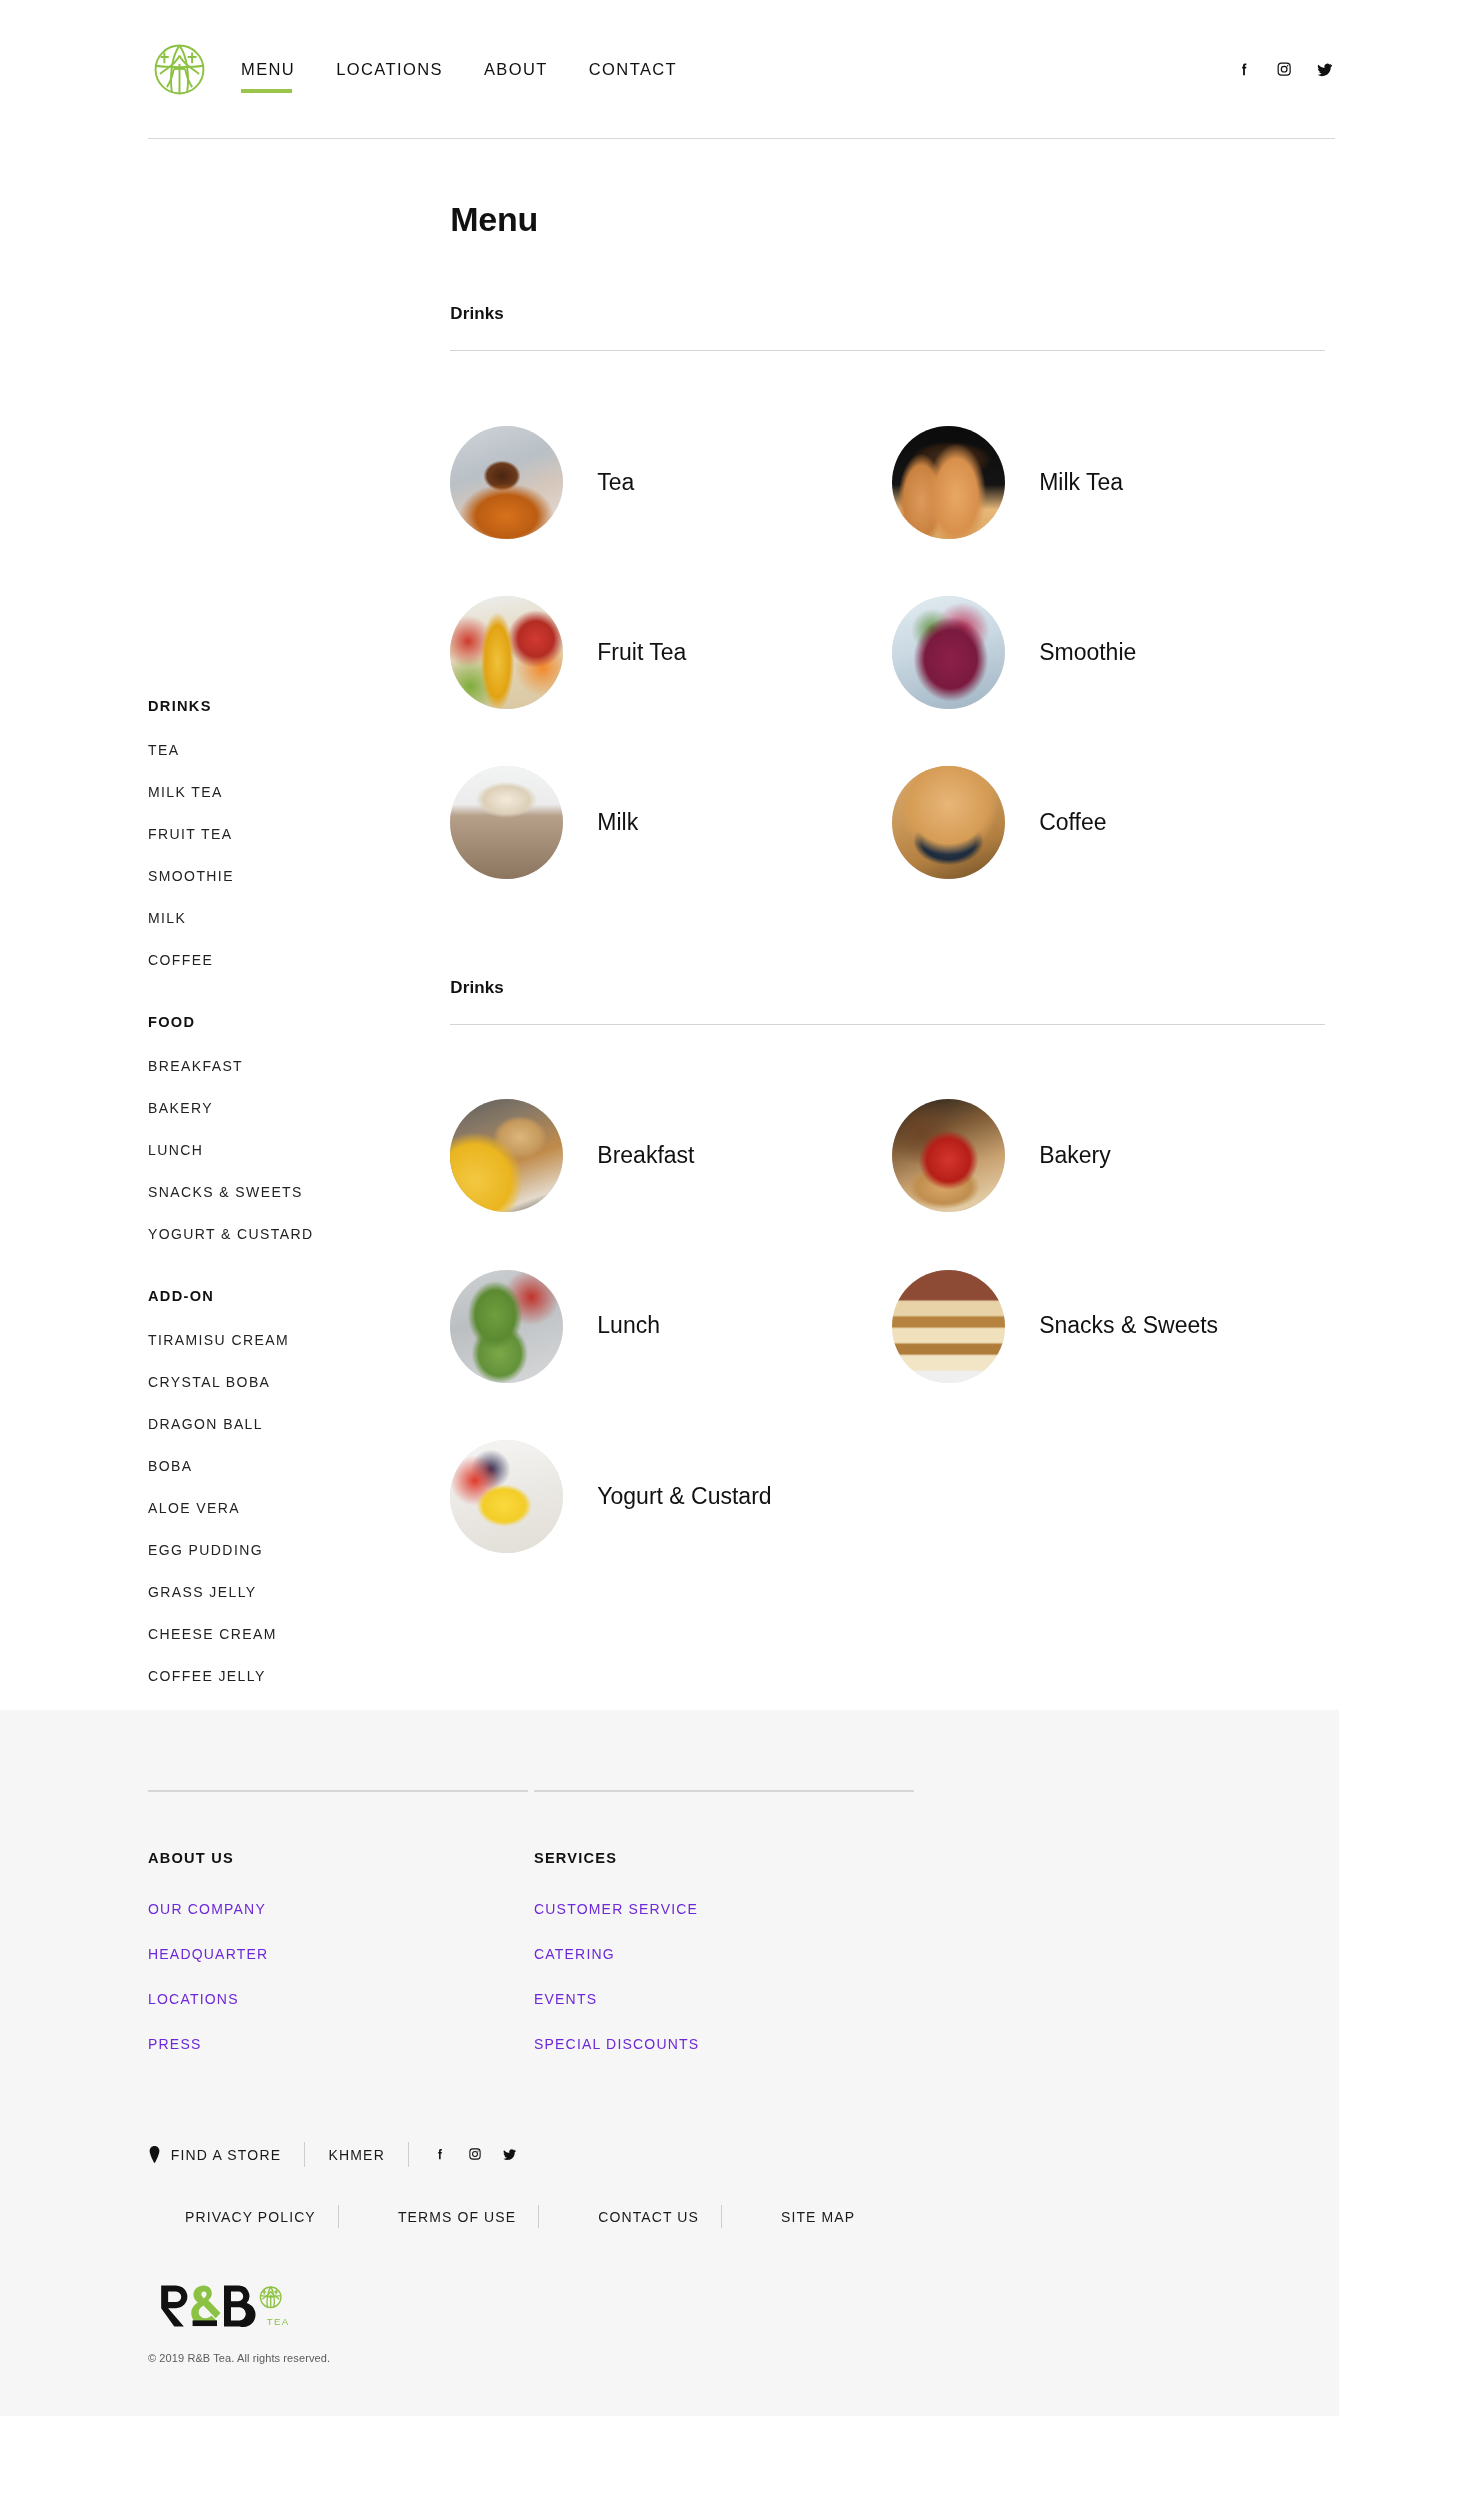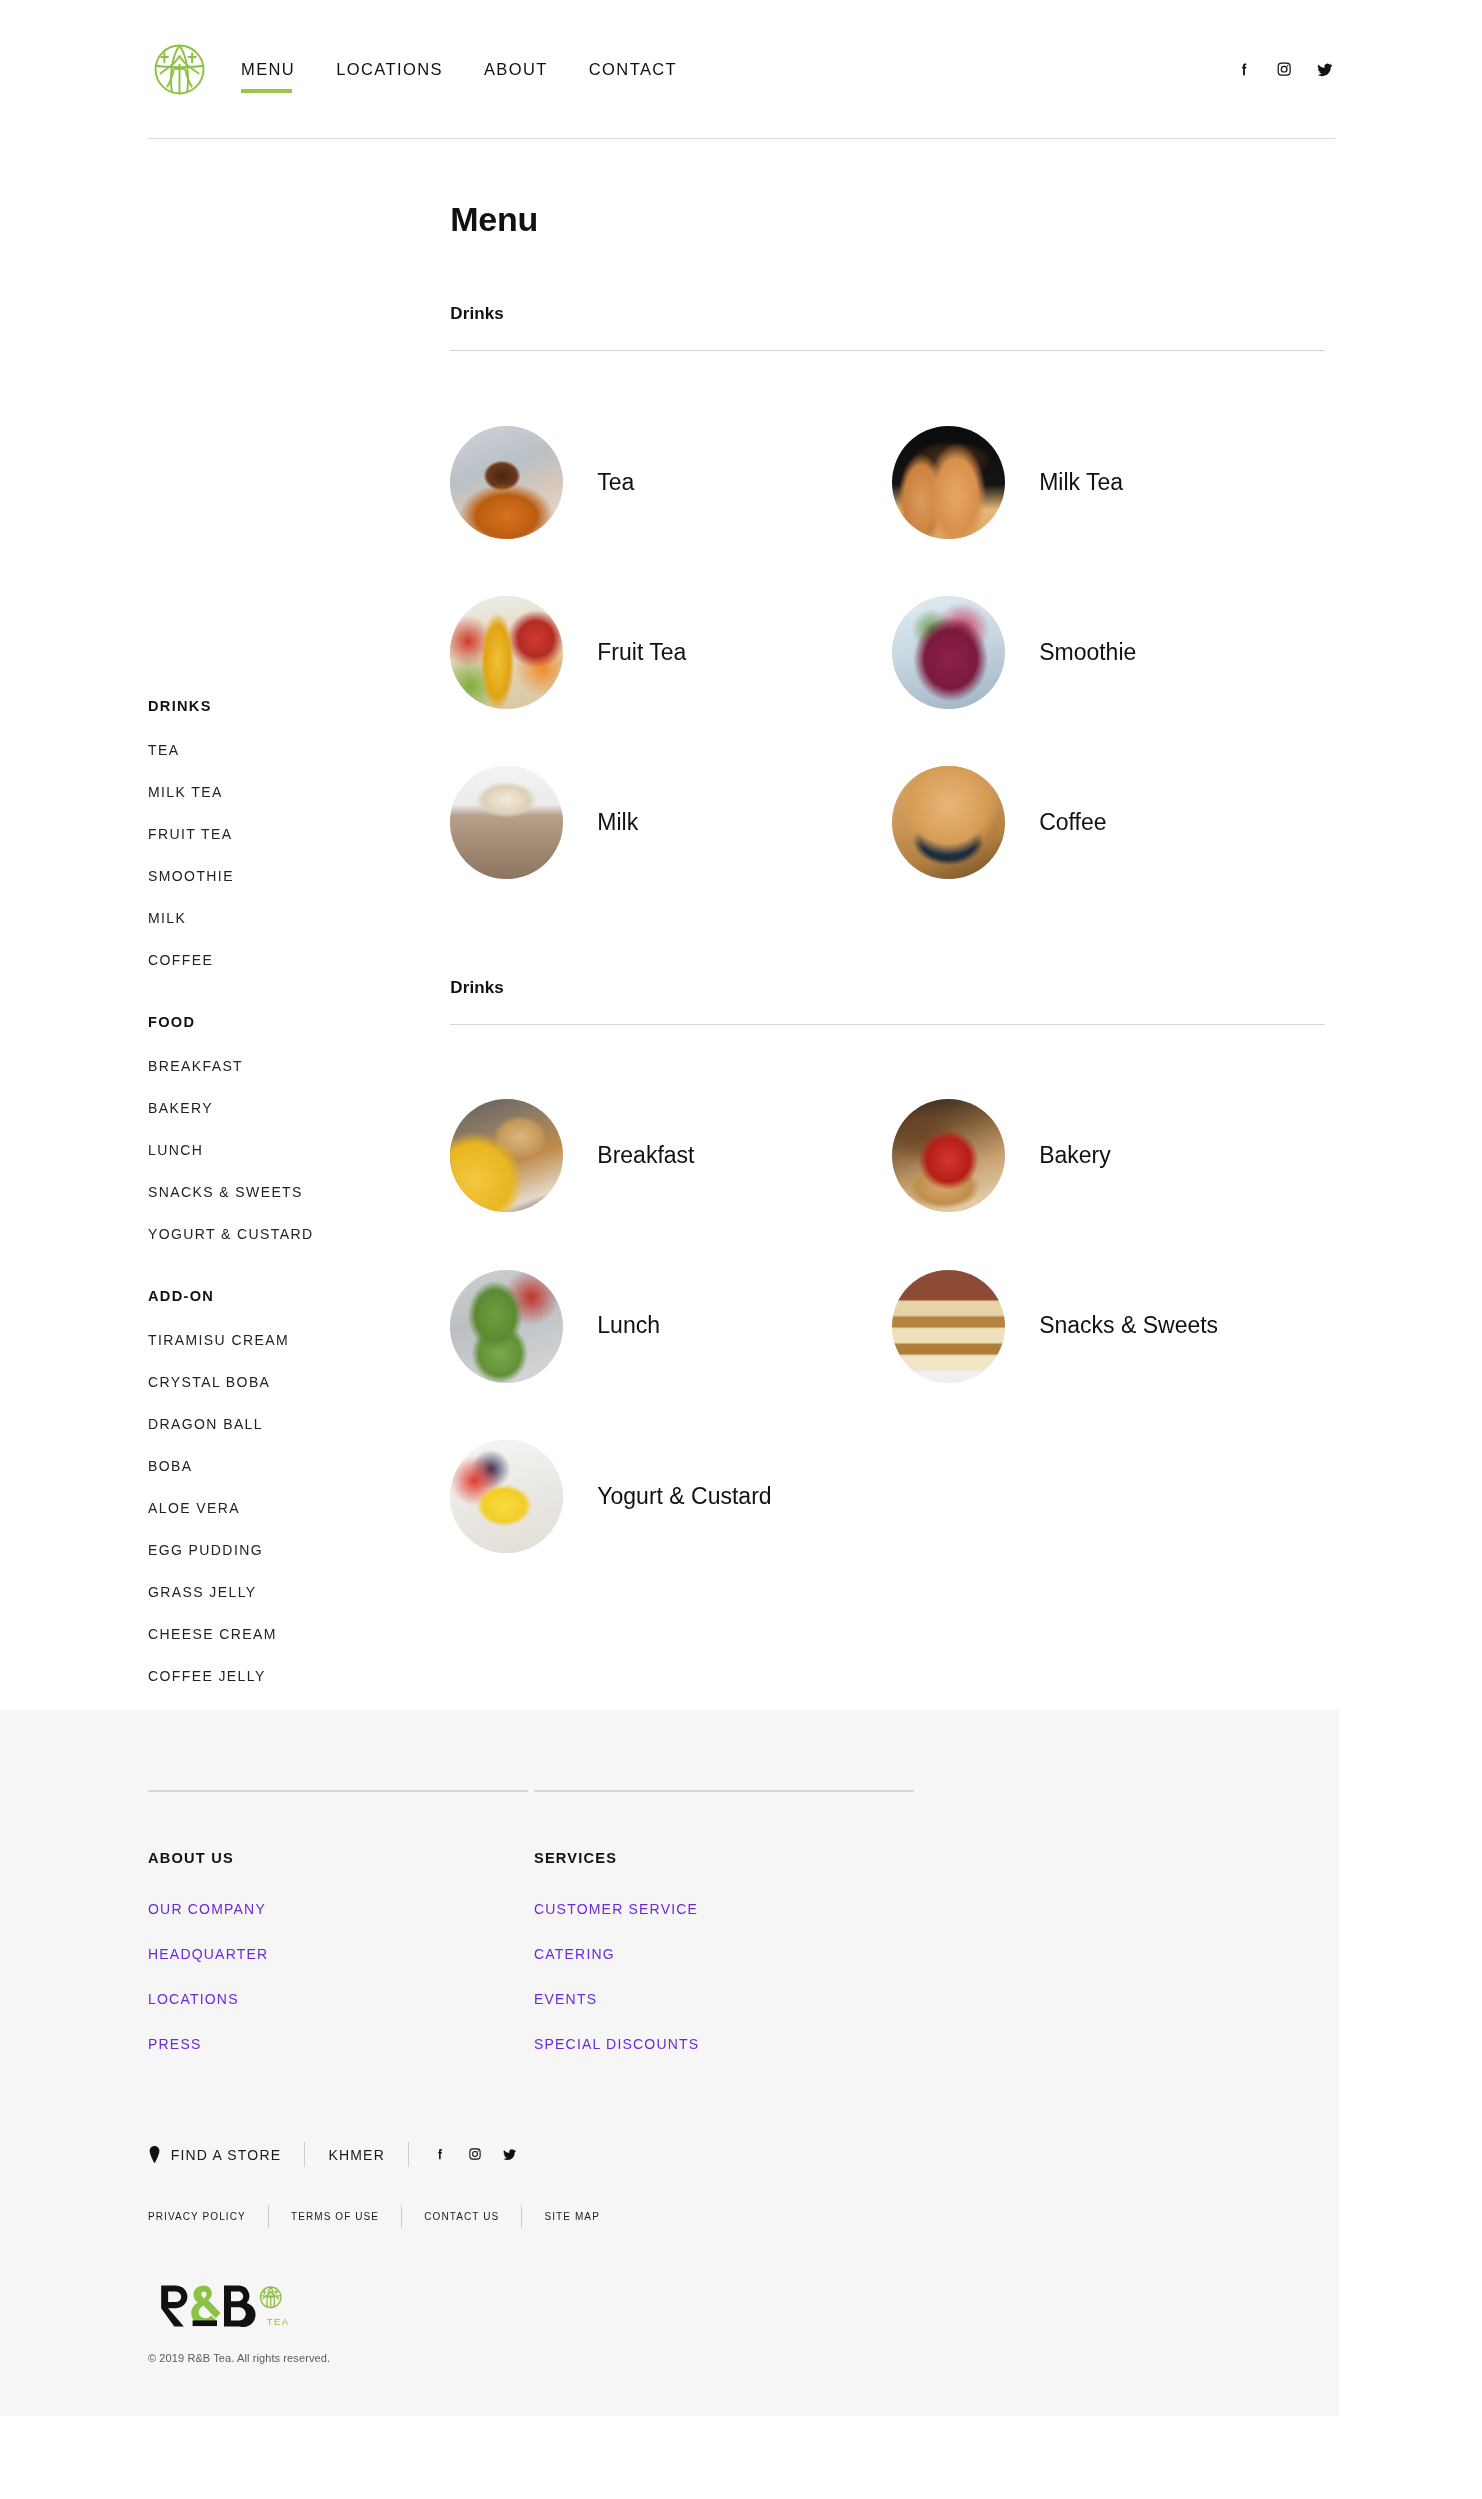--- a/index.html
+++ b/index.html
@@ -241,21 +241,21 @@
   }
   .util-sep{width:1.1px;height:25px;background:#cdcdcd;margin:0 23px;}
   .footer-social{display:flex;align-items:center;gap:18.4px;}
   .footer-social .social-icon{width:16.3px;height:16.3px;}
 
   .footer-legal{
     display:flex;align-items:center;
     margin-top:35px;
     height:26px;
   }
-  .legal-link{font-size:10px;letter-spacing:1.1px;color:#1a1a1a;text-decoration:none;cursor:pointer;white-space:nowrap;}
+  .legal-link{font-size:14px;letter-spacing:1.1px;color:#1a1a1a;text-decoration:none;cursor:pointer;white-space:nowrap;margin-left:37px;}
   .legal-sep{width:1.1px;height:23px;background:#cdcdcd;margin:0 22px;}
 
   .footer-brand{margin-top:52px;display:flex;align-items:flex-end;gap:5.4px;}
   .brand-wordmark{height:48px;}
   .copyright{
     margin-top:22px;
     font-size:11px;
     color:#5a5a5a;
     letter-spacing:0.1px;
   }

